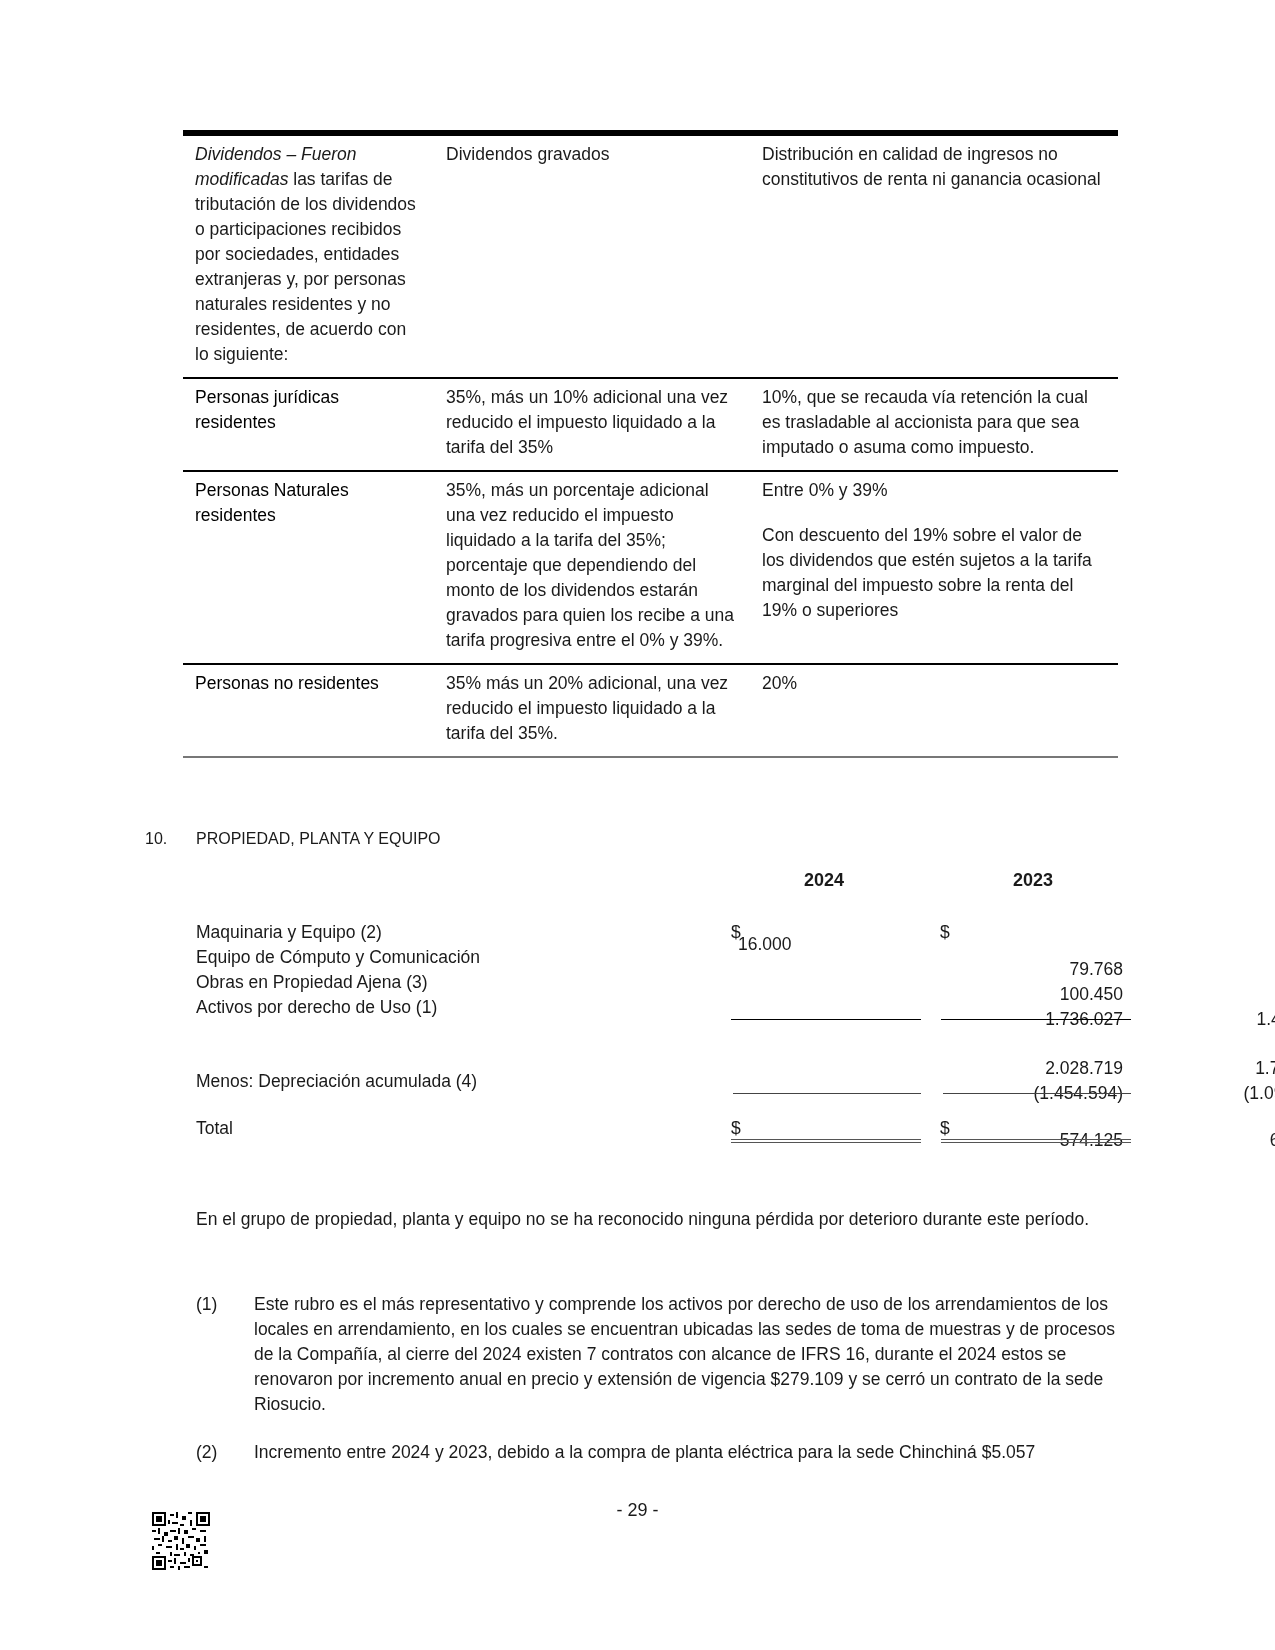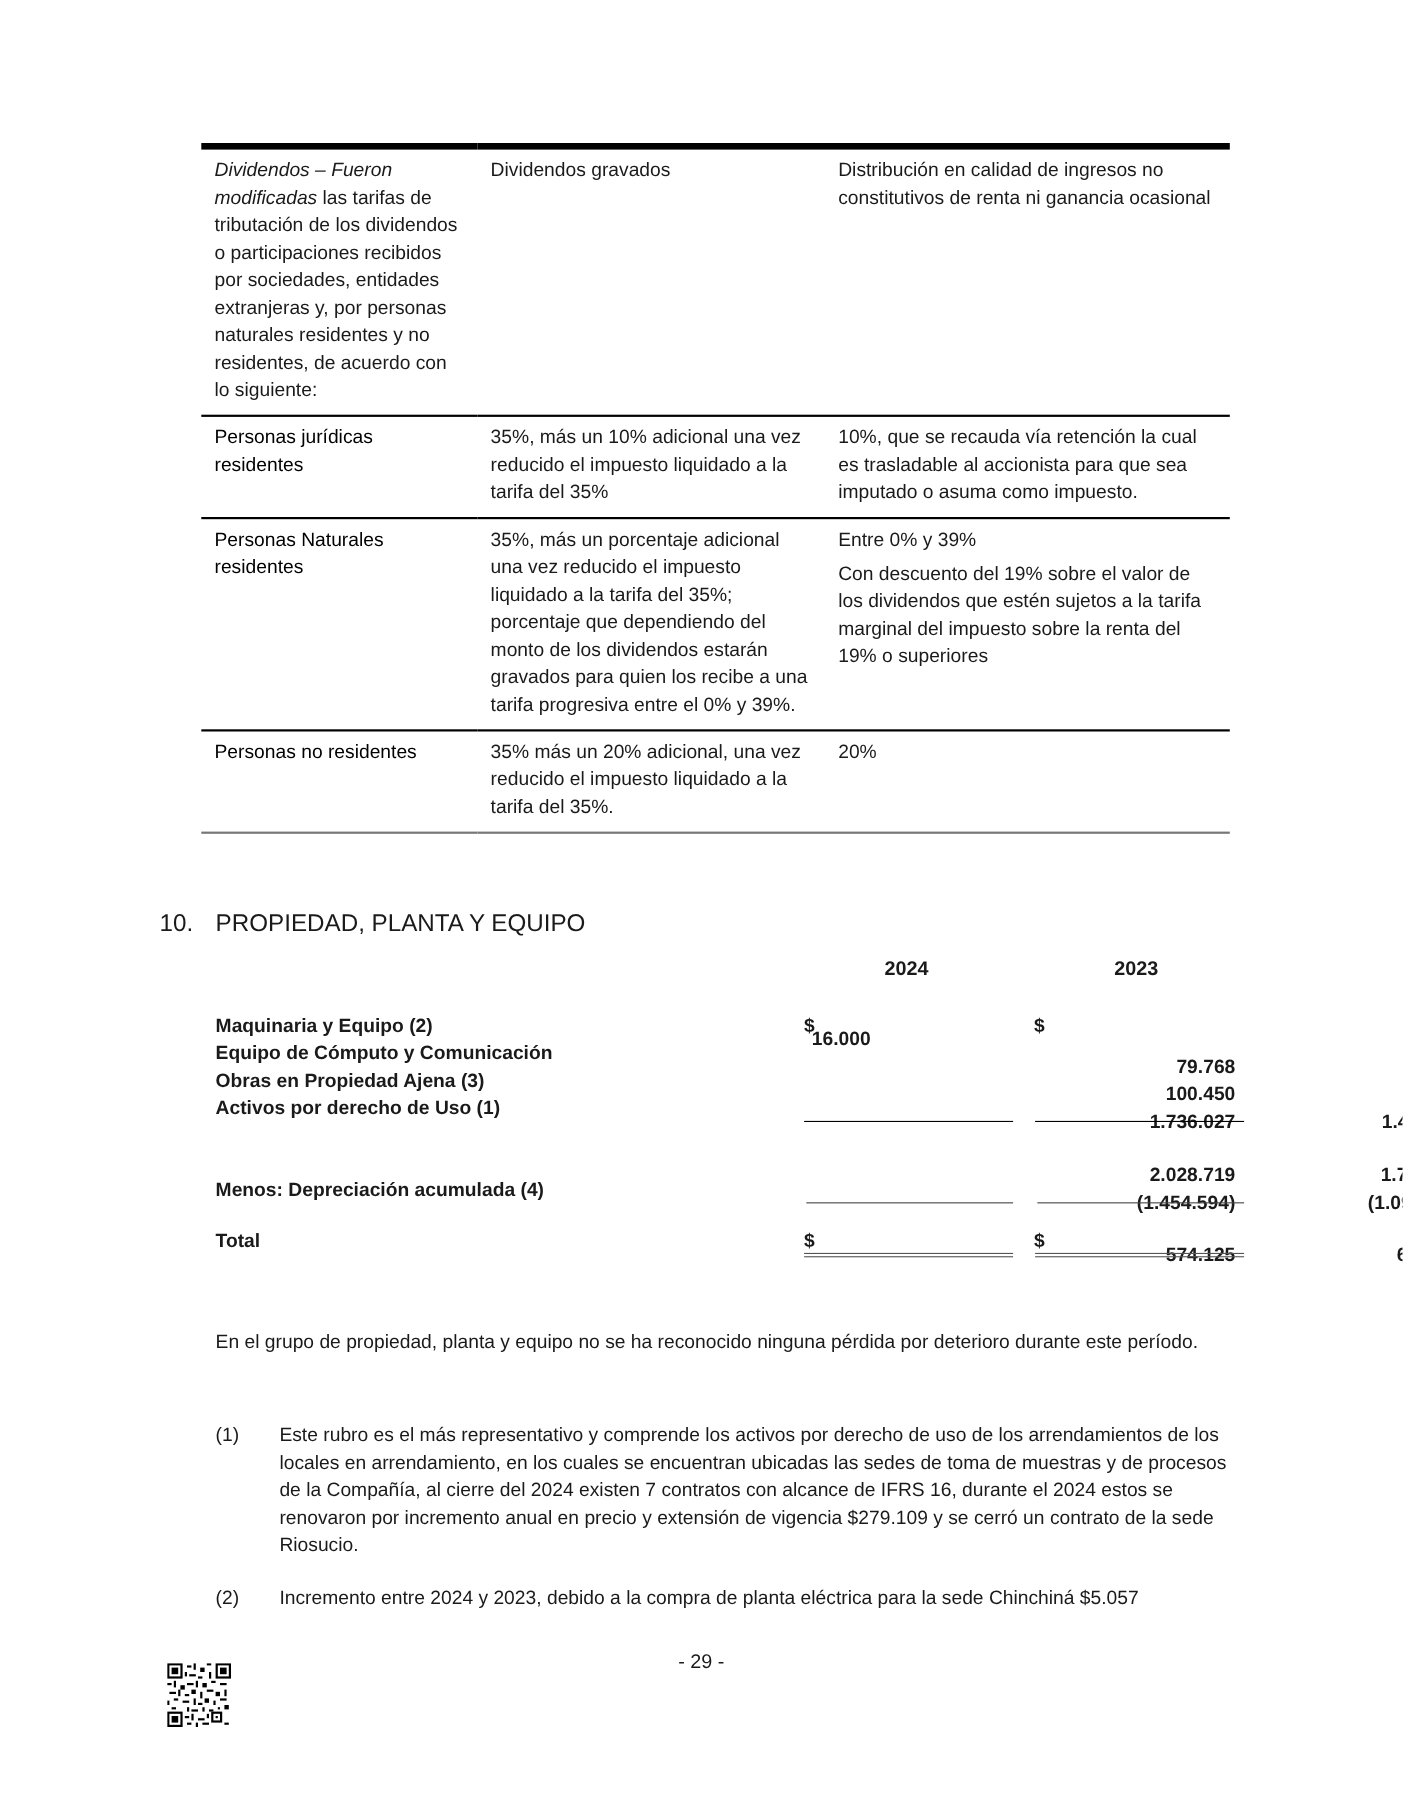--- a/index.html
+++ b/index.html
@@ -18,33 +18,33 @@
   .div-table col.c1 { width: 251px; }
   .div-table col.c2 { width: 316px; }
   .div-table col.c3 { width: 368px; }
   .div-table thead tr { border-top: 6px solid #000; }
   .div-table td { vertical-align: top; padding: 6px 12px 10px 12px; }
   .div-table tbody tr { border-top: 2px solid #000000; }
   .div-table tbody tr:last-child { border-bottom: 2px solid #777; }
   .div-table .hdr { font-weight: normal; }
   .div-table .rowlabel { color: #000; }
   .div-table .cell p { margin: 0; }
-  .div-table .cell p + p { margin-top: 6px; }
+  .div-table .cell p + p { margin-top: 20px; }
   em { font-style: italic; }
 
   
   .section-title {
-    position: absolute; left: 145px; top: 826px; font-size: 22px;
+    position: absolute; left: 145px; top: 826px; font-size: 16px;
   }
   .section-title .num { display: inline-block; width: 51px; }
 
   .ppe { position: absolute; left: 196px; top: 860px; width: 940px; }
   .ppe .years { position: relative; height: 60px; }
   .ppe .year { position: absolute; top: 8px; font-weight: bold; font-size: 18px; }
-  .ppe .row { position: relative; height: 25px; font-weight: bold; }
+  .ppe .row { position: relative; height: 25px; }
   .ppe .label { position: absolute; left: 0; top: 0; }
   .ppe .cur { position: absolute; top: 0; }
   .ppe .val { position: absolute; top: 0; text-align: left; margin-top: 12px; }
   .ppe .v1 { left: 540px; width: 385px; }
   .ppe .cur1 { left: 535px; }
   .ppe .cur2 { left: 744px; }
   .line1 { position: absolute; height: 0; border-top: 1px solid #000; }
   .dbl { position: absolute; height: 2px; border-top: 1px solid #555; border-bottom: 1px solid #555; }
 
   .para { position: absolute; left: 196px; width: 905px; }

